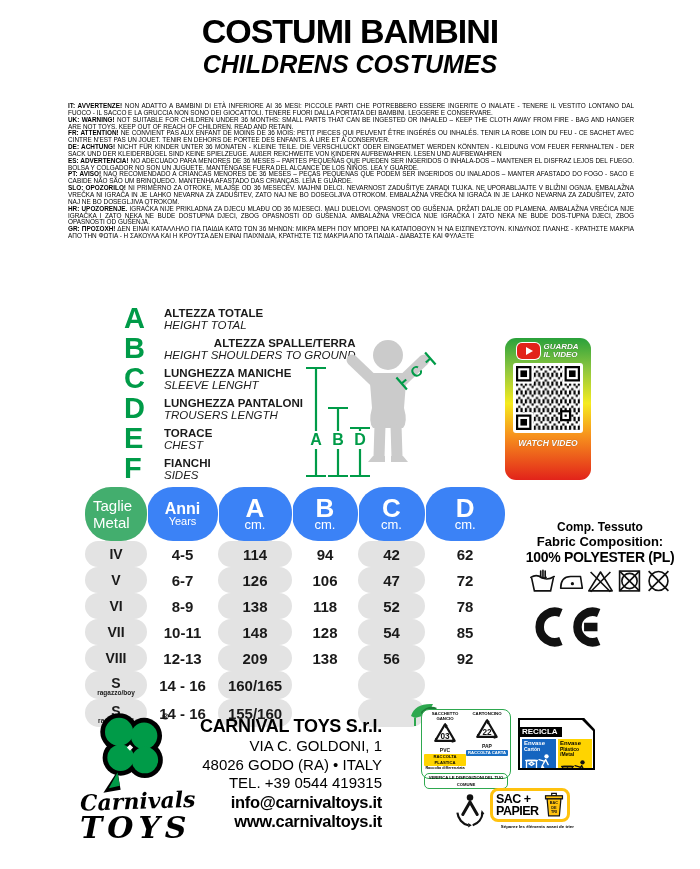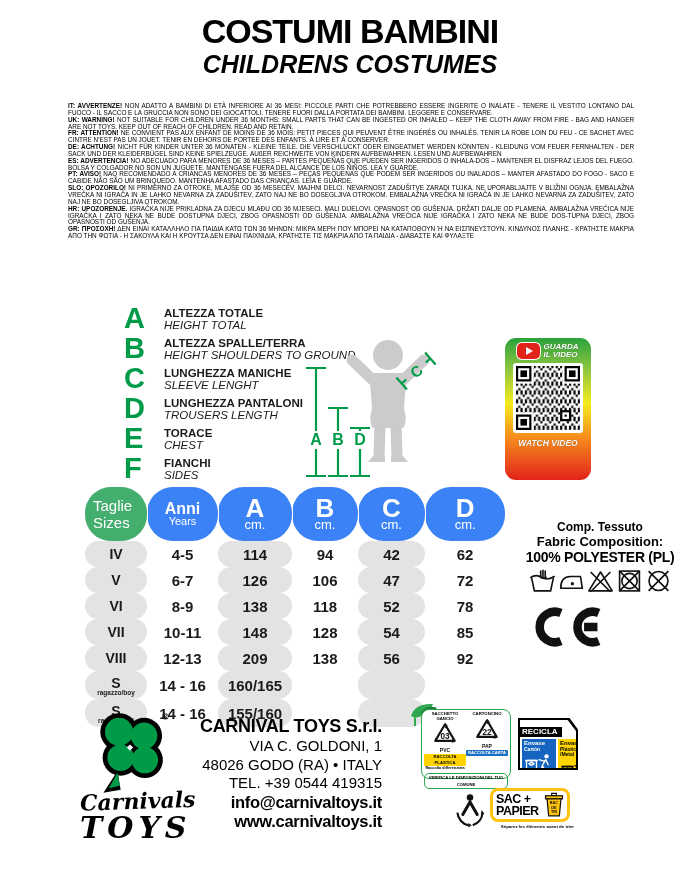--- a/index.html
+++ b/index.html
@@ -14,21 +14,21 @@
   
   .warnings{left:68px;top:103px;width:566px;font-size:6.4px;line-height:1.07;text-align:justify;color:#000;}
   .warnings p{margin:0;}
   .warnings b{font-weight:800;}
 
   
   .legend{left:124px;top:306px;width:260px;display:flex;flex-direction:column;}
   .legend-item{display:flex;align-items:flex-start;height:30px;}
   .legend-letter{width:40px;font-size:29px;font-weight:900;color:#009B48;line-height:0.85;}
   .legend-txt{padding-top:1px;}
-  .legend-it{font-size:11.5px;font-weight:800;line-height:12px;color:#1a1a1a;}
+  .legend-it{font-size:11.5px;font-weight:800;line-height:12px;color:#1a1a1a;text-align:right;}
   .legend-en{font-size:11.5px;font-style:italic;font-weight:500;line-height:12px;color:#1a1a1a;}
 
   .figure-svg{left:295px;top:330px;width:185px;height:155px;}
 
   
   .qr-badge{left:505px;top:338px;width:86px;height:142px;border-radius:11px;
             background:linear-gradient(180deg,#29A13B 0%,#8DC63F 22%,#F5EB1E 46%,#F7941D 68%,#E2231A 100%);
             display:flex;flex-direction:column;align-items:center;box-sizing:border-box;padding:5px 4px 4px;}
   .qr-top{display:flex;align-items:center;gap:3px;}
   .yt-icon{width:23px;height:16px;background:#E2231A;border-radius:5px;position:relative;box-shadow:0 0 0 1px #fff;}
@@ -86,21 +86,21 @@
   .rc-col svg{width:24px;height:22px;margin:1px 0 0;}
   .rc-mat{font-size:5px;font-weight:800;line-height:5px;}
   .chip{display:block;font-size:4.2px;font-weight:800;line-height:6px;border-radius:1px;margin-top:1px;}
   .chip-yellow{background:#FFD400;color:#000;}
   .chip-blue{background:#1A6FC4;color:#fff;}
   .chip-sub{font-size:3.8px;font-weight:700;line-height:4.5px;color:#000;}
   .rc-note{margin-top:2px;border:1px solid #2EA84F;border-radius:5px;font-size:4.2px;font-weight:800;line-height:7px;color:#000;}
   .leaf-svg{left:409px;top:700px;width:30px;height:26px;}
 
   
-  .recicla{left:518px;top:718px;width:60px;height:52px;background:#000;
+  .recicla{left:518px;top:718px;width:77px;height:52px;background:#000;
            clip-path:polygon(0 0,86% 0,100% 22%,100% 100%,0 100%);padding:0;}
   .recicla-in{position:absolute;left:2px;top:2px;right:2px;bottom:2px;background:#fff;
               clip-path:polygon(0 0,85% 0,100% 23%,100% 100%,0 100%);}
   .recicla-head{font-size:8px;font-weight:900;color:#fff;background:#000;display:inline-block;padding:0 4px 1px 2px;line-height:9px;}
   .recicla-panels{display:flex;gap:2px;padding:1px 2px;}
   .panel{width:38px;height:37px;padding:1px 2px;box-sizing:border-box;}
   .panel-blue{background:#1565C0;color:#fff;}
   .panel-yellow{background:#FFD400;color:#000;}
   .p-l1{font-size:6px;font-weight:800;line-height:6.5px;}
   .p-l2{font-size:5px;font-weight:700;line-height:5.5px;}
@@ -251,21 +251,21 @@
       <col style="width:62px" class="col-gray">
         <col style="width:71px" class="col-white">
       <col style="width:74px" class="col-gray">
         <col style="width:66px" class="col-white">
       <col style="width:67px" class="col-gray">
         <col style="width:80px" class="col-white">
     </colgroup>
     <thead>
       <tr class="thr">
         <th class="th-taglie">
-            <div><span>Taglie</span><br><span>Sizes</span></div>
+            <div><span>Taglie</span><br><span>Metal</span></div>
           </th>
         <th class="th-anni">
             <span class="b">Anni</span>
             <span class="sm">Years</span>
           </th>
         <th class="th-letter">
             <span class="L">A</span>
             <span class="u">cm.</span>
           </th>
         <th class="th-letter">

